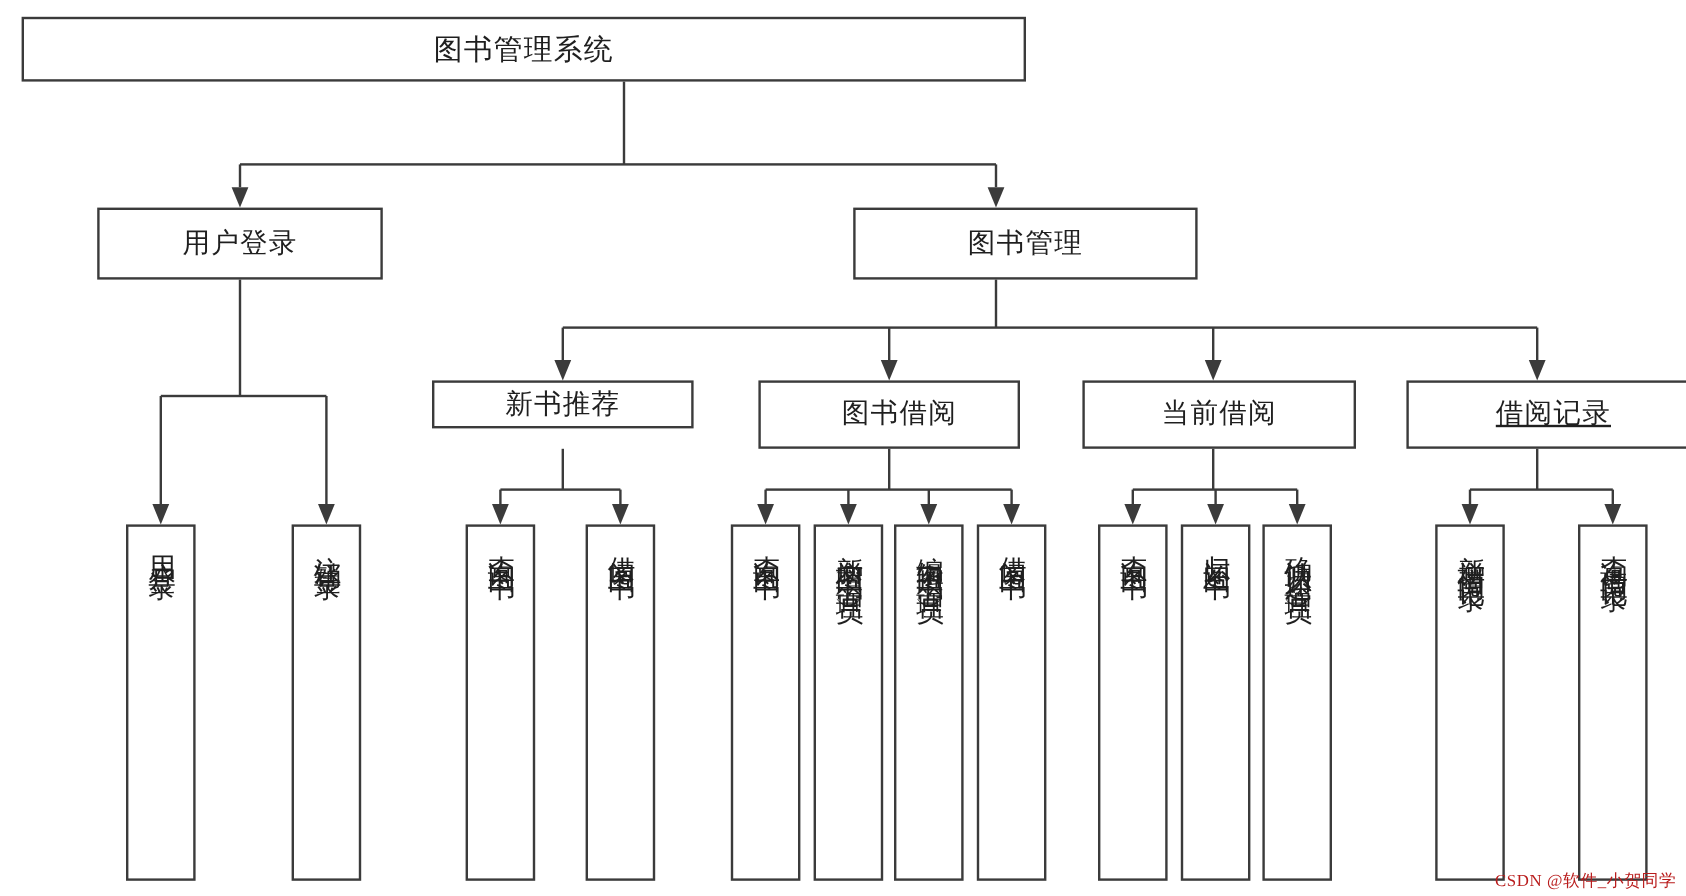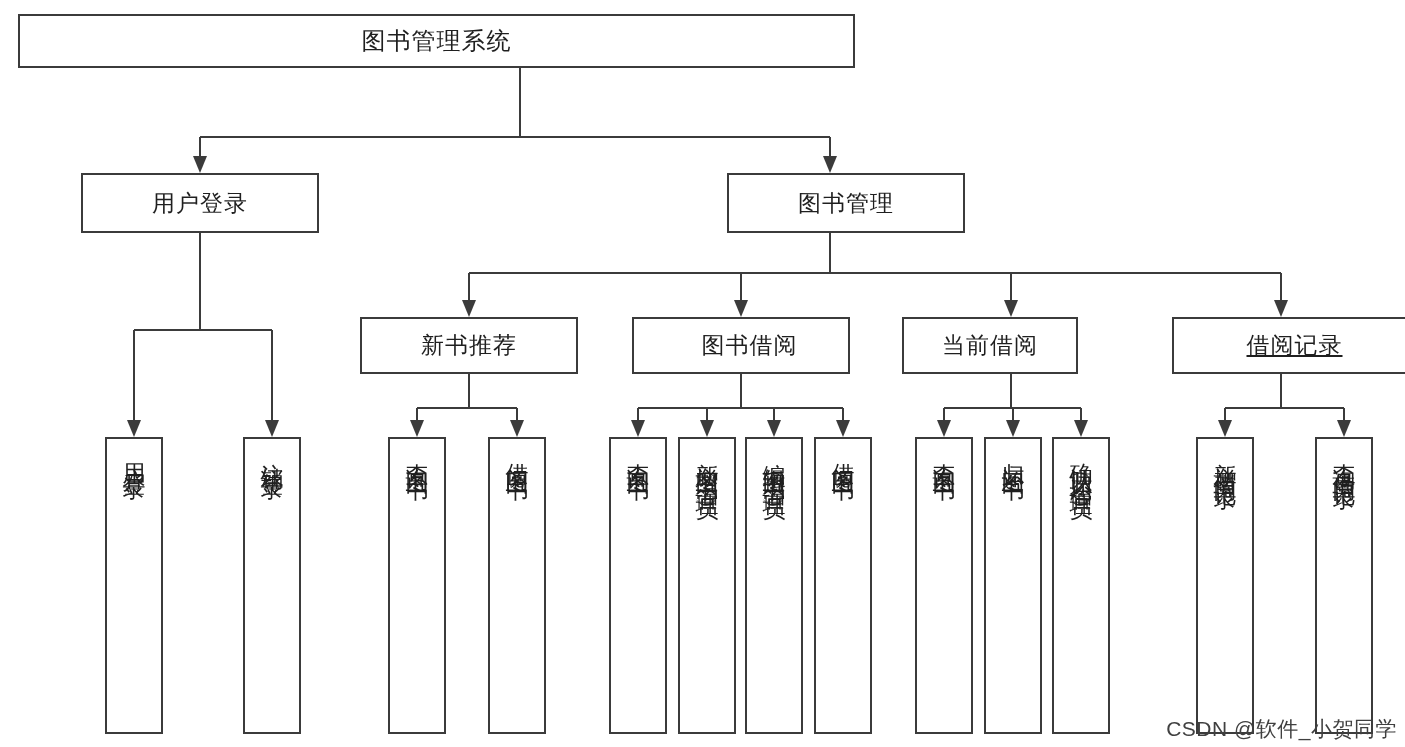--- a/index.html
+++ b/index.html
@@ -70,50 +70,50 @@
     height: 0;
     border-left: 7px solid transparent;
     border-right: 7px solid transparent;
     border-top: 17px solid #3b3b3b;
   }
   
   #watermark {
     position: absolute;
     right: 8px;
     bottom: 4px;
-    font-size: 21px;
-    color: #404040;
+    font-size: 14px;
+    color: #b91c1c;
     letter-spacing: 0.5px;
     white-space: nowrap;
-    font-family: Liberation Sans, sans-serif;
+    font-family: Liberation Serif, serif;
   }
 </style>
 </head>
 <body>
 
 <div id="canvas">
 
   <div class="node root" id="node-root" style="left: 18px; top: 14px; width: 837px; height: 54px;">
     <span class="label">图书管理系统</span>
   </div>
 
   <div class="node lvl2" id="node-l2-0" style="left: 81px; top: 173px; width: 238px; height: 60px;">
     <span class="label">用户登录</span>
   </div>
-  <div class="node lvl2" id="node-l2-1" style="left: 711px; top: 173px; width: 238px; height: 60px; margin-left: 16px;">
+  <div class="node lvl2" id="node-l2-1" style="left: 711px; top: 173px; width: 287px; height: 60px;">
     <span class="label">图书管理</span>
   </div>
 
-  <div class="node lvl3" id="node-l3-0" style="left: 360px; top: 317px; width: 218px; height: 57px;">
+  <div class="node lvl3" id="node-l3-0" style="left: 360px; top: 317px; width: 218px; height: 40px;">
     <span class="label">新书推荐</span>
   </div>
   <div class="node lvl3" id="node-l3-1" style="left: 632px; top: 317px; width: 218px; height: 57px; padding-left: 17px;">
     <span class="label">图书借阅</span>
   </div>
-  <div class="node lvl3" id="node-l3-2" style="left: 902px; top: 317px; width: 176px; height: 57px;">
+  <div class="node lvl3" id="node-l3-2" style="left: 902px; top: 317px; width: 228px; height: 57px;">
     <span class="label">当前借阅</span>
   </div>
   <div class="node lvl3" id="node-l3-3" style="left: 1172px; top: 317px; width: 245px; height: 57px; text-decoration: underline;">
     <span class="label">借阅记录</span>
   </div>
 
   <div id="leaf-host">
       <div class="node leaf" style="left: 105px; top: 437px; width: 58px; height: 297px;">
         <span class="label">用户登录</span>
       </div>

